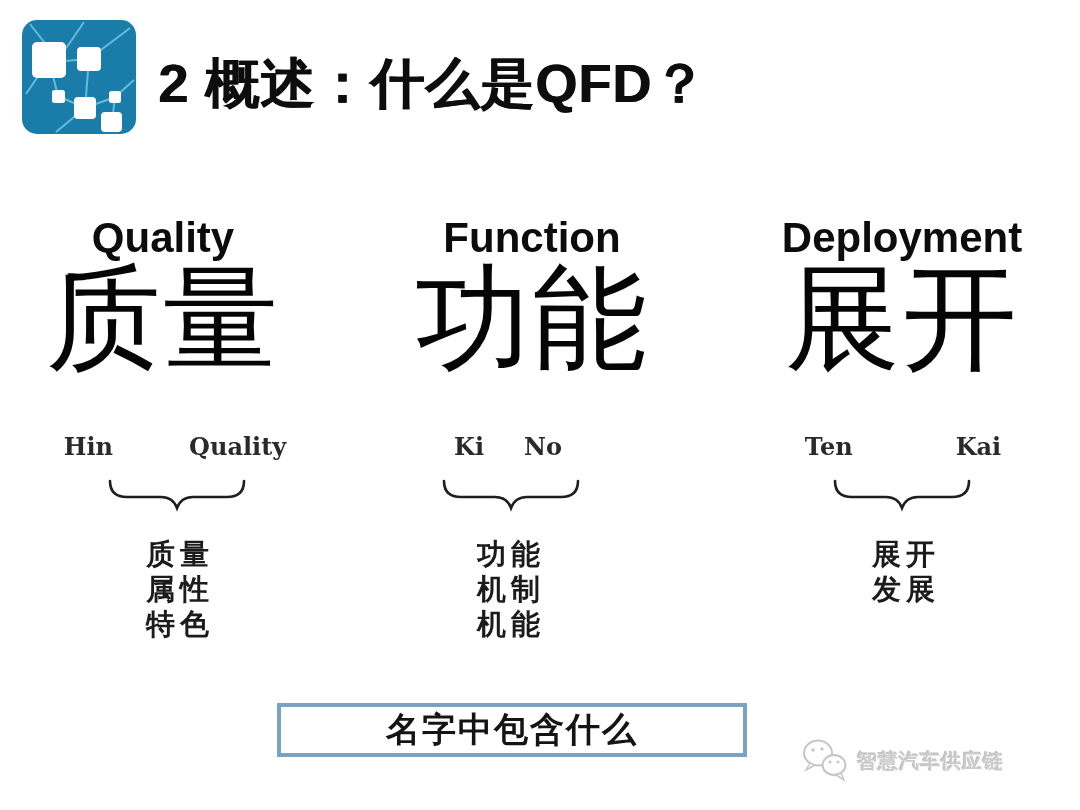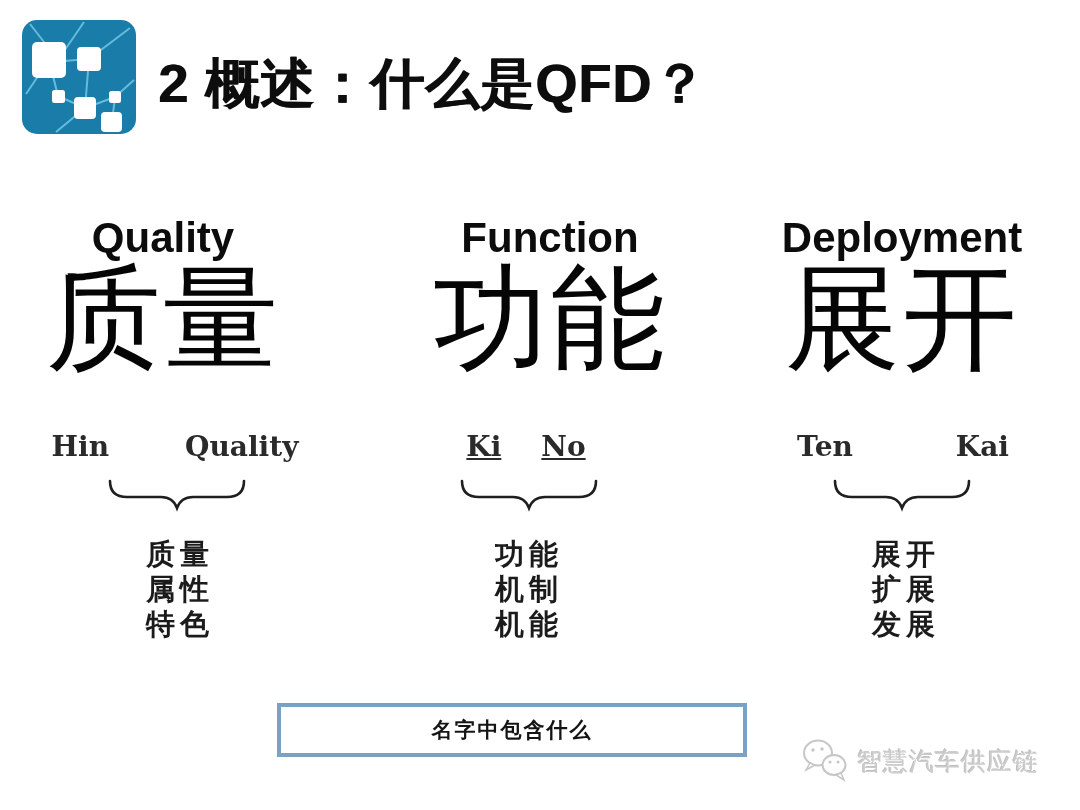--- a/index.html
+++ b/index.html
@@ -11,58 +11,58 @@
   .logo{position:absolute;left:22px;top:20px;width:114px;height:114px;}
   .title{
     position:absolute;left:158px;top:48px;width:860px;
     font-size:54px;font-weight:900;letter-spacing:1px;color:#0d0d0d;
     font-family:"Liberation Sans","DejaVu Sans",sans-serif;
     text-shadow:1px 0 0 #0d0d0d;
     white-space:nowrap;
   }
   
   .col{position:absolute;top:0;width:300px;height:654px;margin-top:32px;}
-  .col1{left:13px;} .col2{left:400px;} .col3{left:752px;}
+  .col1{left:13px;} .col2{left:382px;} .col3{left:752px;}
   .row{position:absolute;left:0;width:100%;text-align:center;}
   .en{top:183px;font-size:42px;font-weight:700;line-height:46px;color:#0c0c0c;}
   .cjk-big{
     top:218px;font-size:115px;line-height:140px;letter-spacing:2px;font-weight:400;
     font-family:"Liberation Serif","DejaVu Serif",serif;color:#050505;white-space:nowrap;
   }
   .romaji{
     top:398px;display:flex;justify-content:center;align-items:center;
     font-family:"DejaVu Serif","Liberation Serif",serif;font-weight:700;
-    font-size:28px;line-height:34px;color:#2a2a2a;
+    font-size:24px;line-height:34px;color:#2a2a2a;
   }
   .col1 .romaji{gap:76px;transform:translateX(12px);}
-  .col2 .romaji{gap:40px;transform:translateX(-24px);text-decoration:underline;}
+  .col2 .romaji{gap:40px;transform:translateX(-24px);}
   .col3 .romaji{gap:103px;transform:translateX(1px);}
   .brace{top:446px;height:34px;}
   .col1 .brace{transform:translateX(14px);}
   .col2 .brace{transform:translateX(-21px);}
   .meanings{
     top:505px;font-size:29px;font-weight:700;line-height:35px;letter-spacing:5px;
     color:#1b1b1b;
   }
   .col1 .meanings{transform:translateX(17px);}
   .col2 .meanings{transform:translateX(-21px);}
   .col3 .meanings{transform:translateX(4px);}
   
   .bottom-box{
     position:absolute;left:277px;top:703px;width:470px;height:54px;box-sizing:border-box;
     border:4px solid #7aa2c4;background:#ffffff;
     display:flex;align-items:center;justify-content:center;
-    font-size:21px;font-weight:700;letter-spacing:2px;color:#141414;
+    font-size:34px;font-weight:700;letter-spacing:2px;color:#141414;
   }
   .watermark{
     position:absolute;left:799px;top:738px;height:46px;
     display:flex;align-items:center;gap:6px;
   }
   .watermark-text{
-    font-size:25px;font-weight:400;letter-spacing:1px;color:#cbcbcb;
+    font-size:20px;font-weight:700;letter-spacing:1px;color:#cbcbcb;
     text-shadow:1px 1px 0 #ffffff,-1px -1px 0 #c0c0c0;white-space:nowrap;
   }
 </style>
 </head>
 <body>
 
 <div class="slide">
 
   <div class="logo">
     <svg width="114" height="114" viewBox="0 0 114 114">
@@ -139,21 +139,20 @@
       <span>Ten</span>
       <span>Kai</span>
     </div>
     <div class="row brace">
       <svg width="140" height="34" viewBox="0 0 140 34">
         <path d="M 3 3 C 3 14, 9 19, 20 19 L 54 19 Q 66 19, 70 30 Q 74 19, 86 19 L 120 19 C 131 19, 137 14, 137 3" fill="none" stroke="#1f1f1f" stroke-width="2.6" stroke-linecap="round"></path>
       </svg>
     </div>
     <div class="row meanings">
       <div>展开</div>
-      <div>扩展</div>
       <div>发展</div>
     </div>
   </div>
 
   <div class="bottom-box">
     <span>名字中包含什么</span>
   </div>
 
   <div class="watermark">
     <span>

